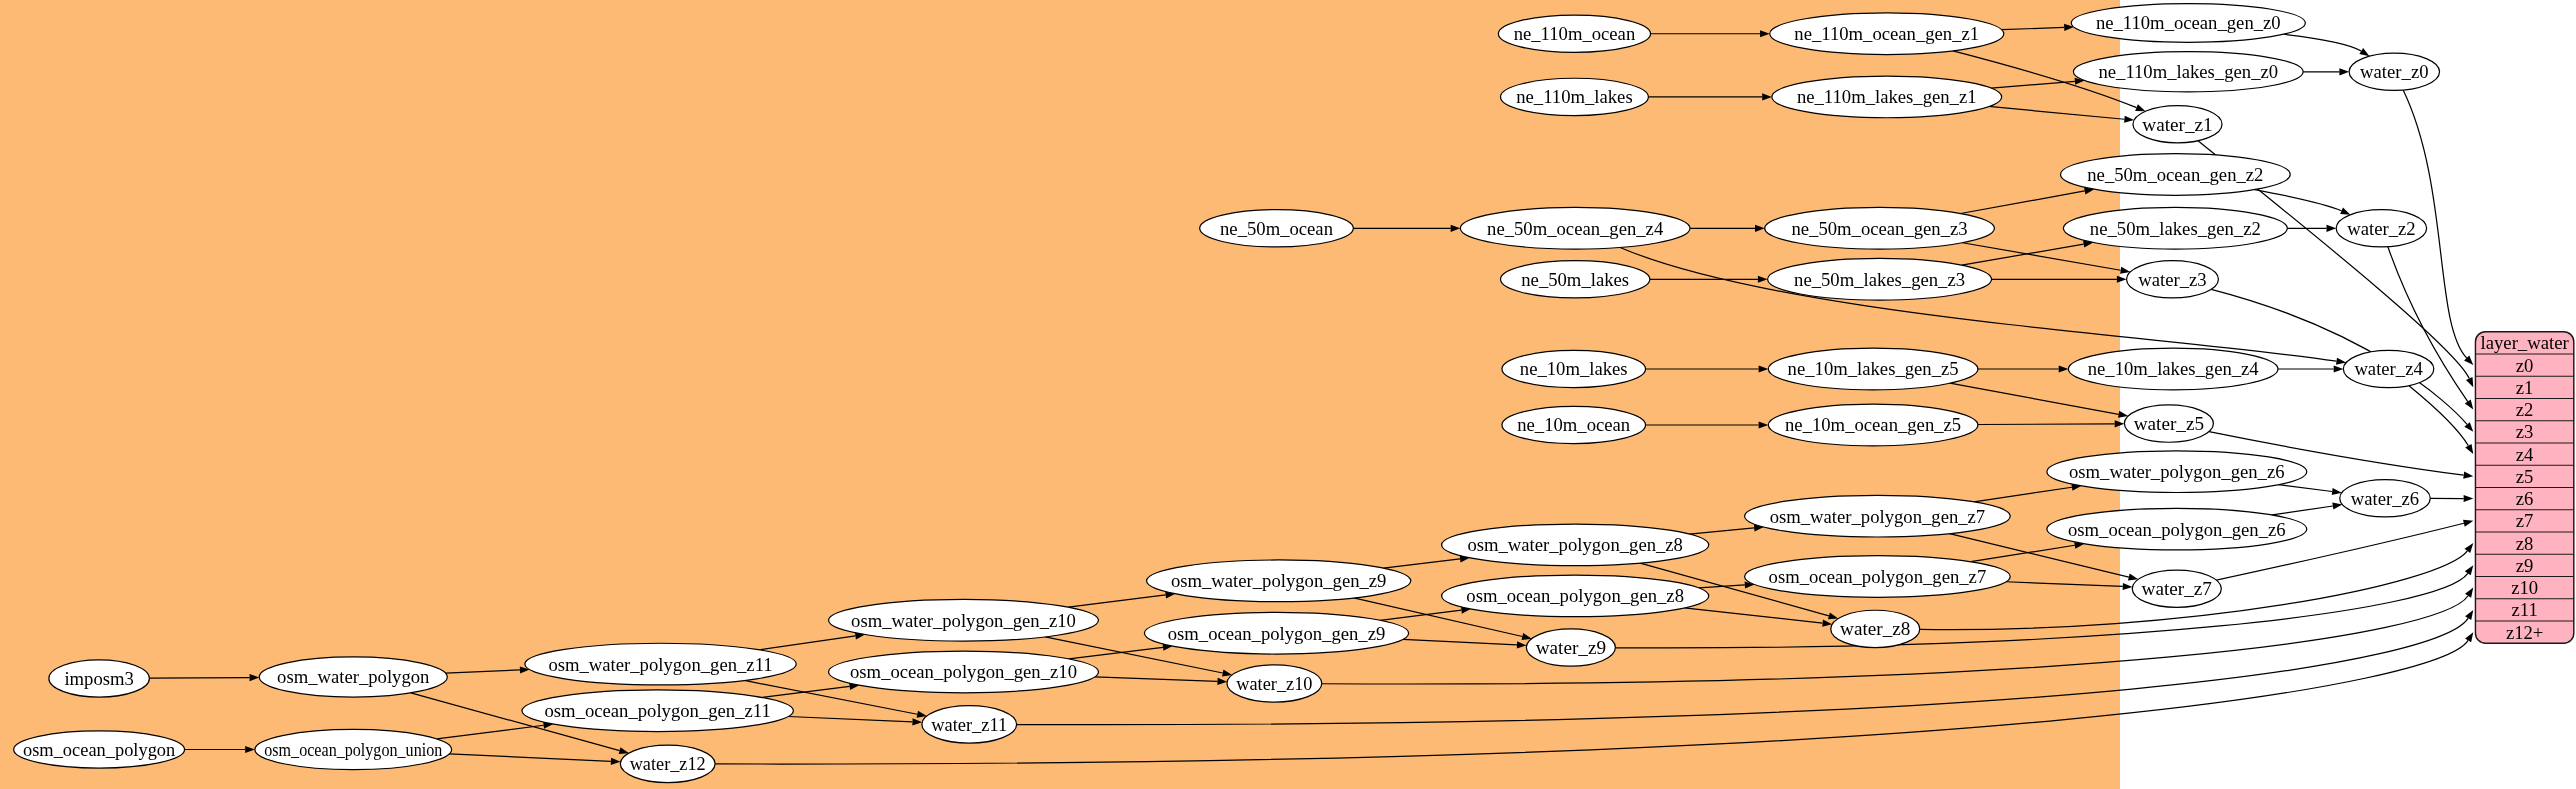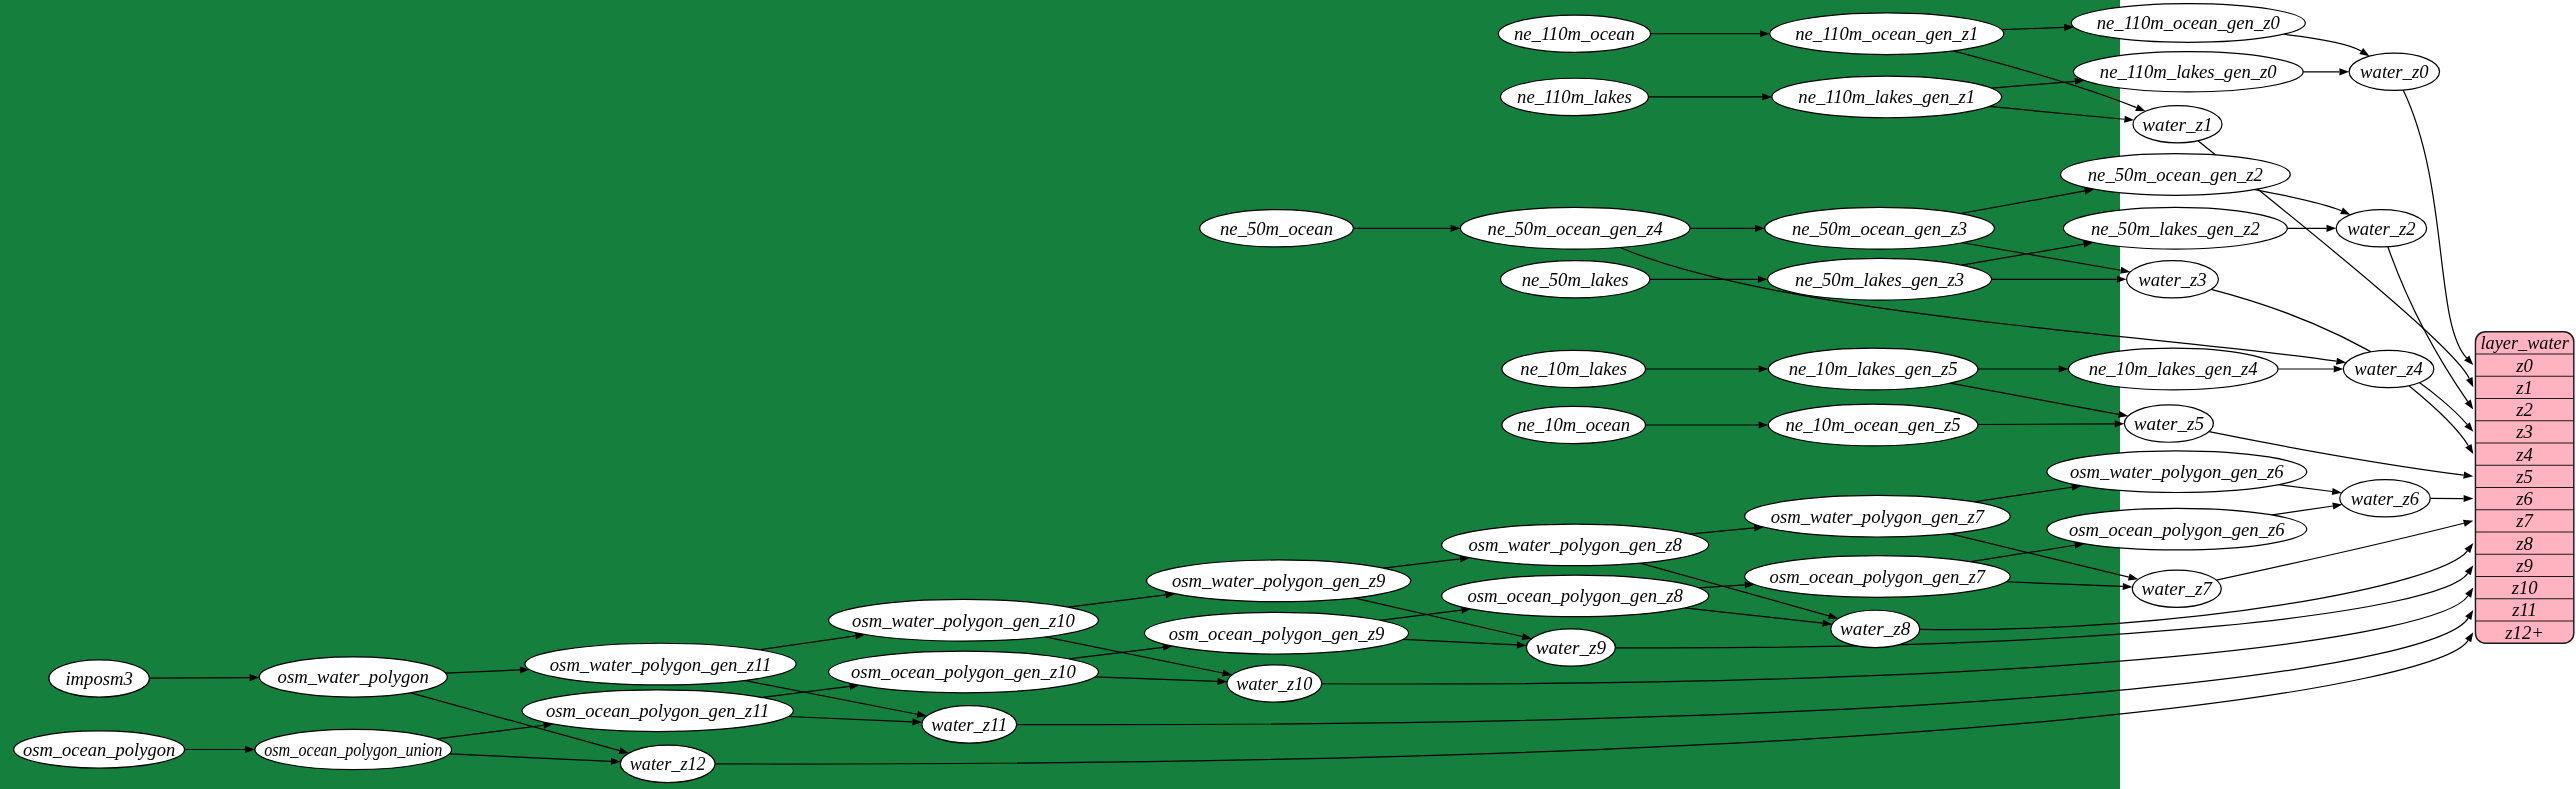--- a/index.html
+++ b/index.html
@@ -1,16 +1,16 @@
 <!DOCTYPE html>
 <html style="font-size:11.5px"><head>
 <meta charset="utf-8">
 <style>
   html, body { margin: 0; padding: 0; background: #ffffff; }
-  .canvas { width: 2120px; height: 789px; position: relative; background: #15803d; font-style: italic; }
+  .canvas { width: 2120px; height: 789px; position: relative; background: #fdba74; }
   svg { display: block; font-family: "Liberation Serif", "DejaVu Serif", serif; }
   .node-label, .row-label { fill: #000000; }
 </style>
 </head>
 <body>
 
 <div class="canvas">
   <svg id="graph" width="2576" height="789" viewBox="0 0 3588 1099" xmlns="http://www.w3.org/2000/svg">
       <g>
         <path d="M2299.0,47.0 L2451.5,47.0" fill="none" stroke="#000000" stroke-width="1.7"></path>

